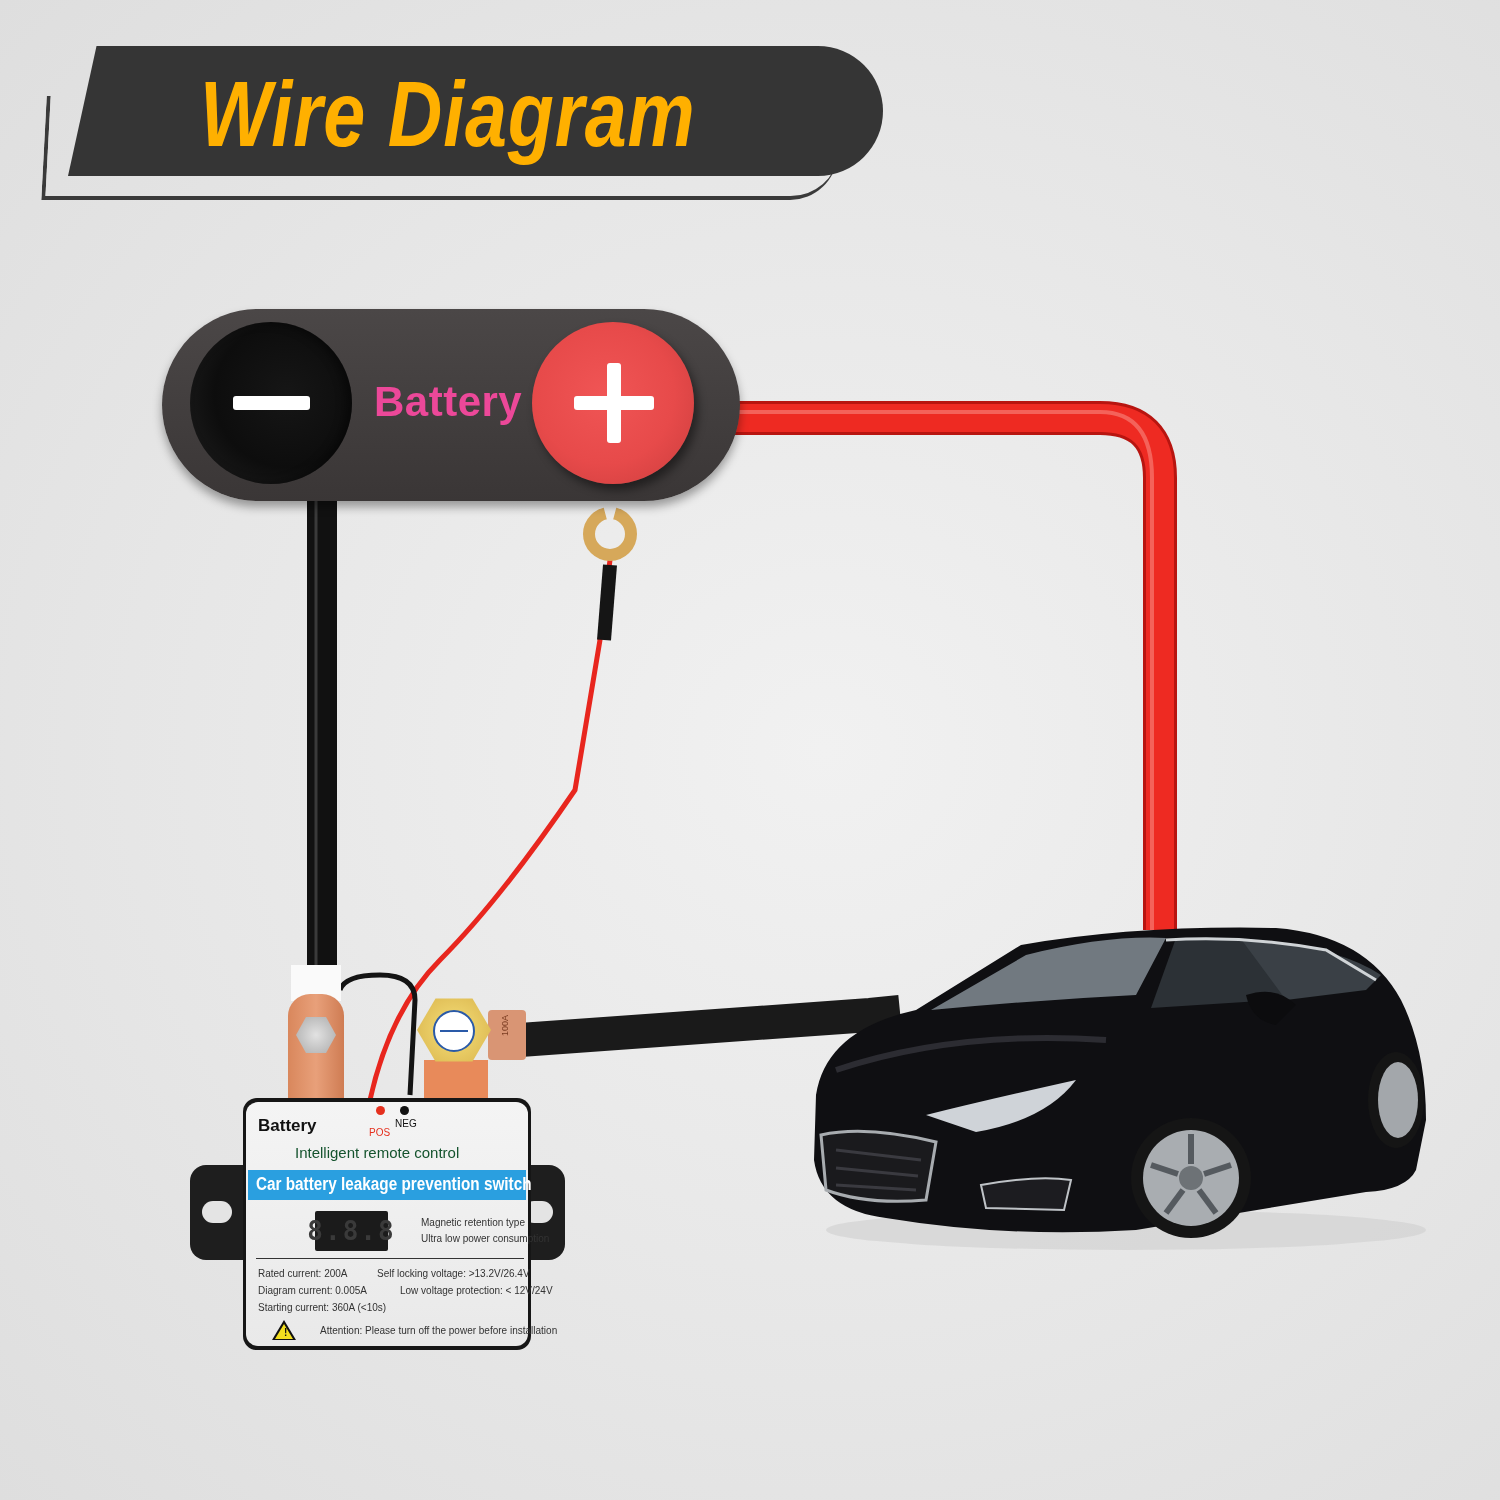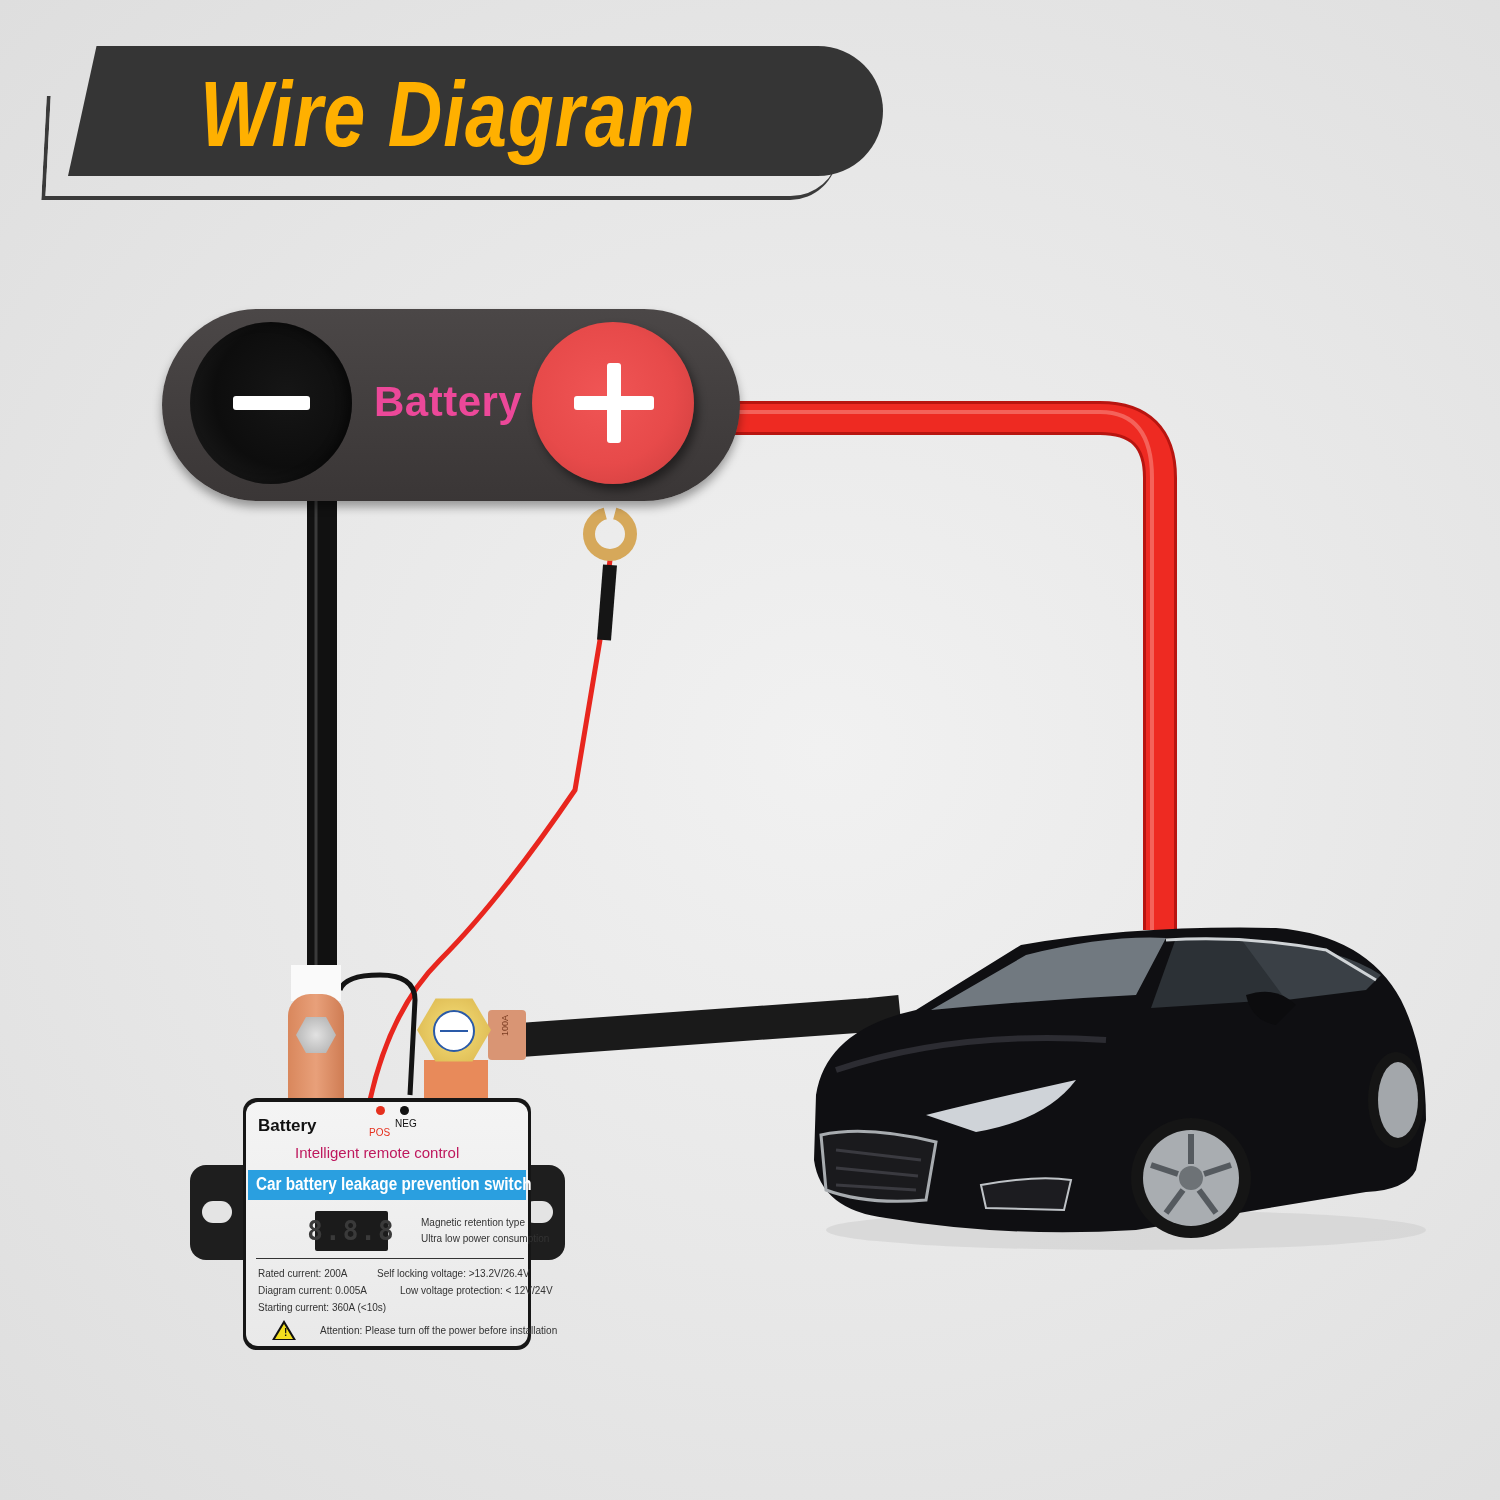--- a/index.html
+++ b/index.html
@@ -63,21 +63,21 @@
   #device-face {
     left:246px; top:1102px; width:282px; height:244px;
     background: linear-gradient(180deg,#f4f4f4,#e9e9e9);
     border-radius:12px;
   }
   #brand { left:258px; top:1116px; font-size:17px; font-weight:bold; color:#111; }
   #pos-dot { left:376px; top:1106px; width:9px; height:9px; background:#e5301e; border-radius:50%; }
   #neg-dot { left:400px; top:1106px; width:9px; height:9px; background:#111; border-radius:50%; }
   #pos-label { left:369px; top:1118px; font-size:10px; color:#e5301e;margin-top:9px; }
   #neg-label { left:395px; top:1118px; font-size:10px; color:#111; }
-  #subtitle { left:295px; top:1144px; font-size:15px; color:#be185d; }
+  #subtitle { left:295px; top:1144px; font-size:15px; color:#14532d; }
   #blue-strip {
     left:248px; top:1170px; width:278px; height:30px; background:#2a9fe0;
   }
   #blue-text { left:256px; top:1174px; font-size:18px; font-weight:bold; color:#fff; transform:scaleX(0.85); transform-origin:left; white-space:nowrap; }
   #display {
     left:315px; top:1211px; width:73px; height:40px; background:#1b1b1b; border-radius:2px;
     color:#3a3a3a; font-family:"DejaVu Sans Mono", monospace; font-size:26px; font-weight:bold;
     display:flex; align-items:center; justify-content:center; letter-spacing:2px;
   }
   .small { font-size:10px; color:#333; white-space:nowrap; }

